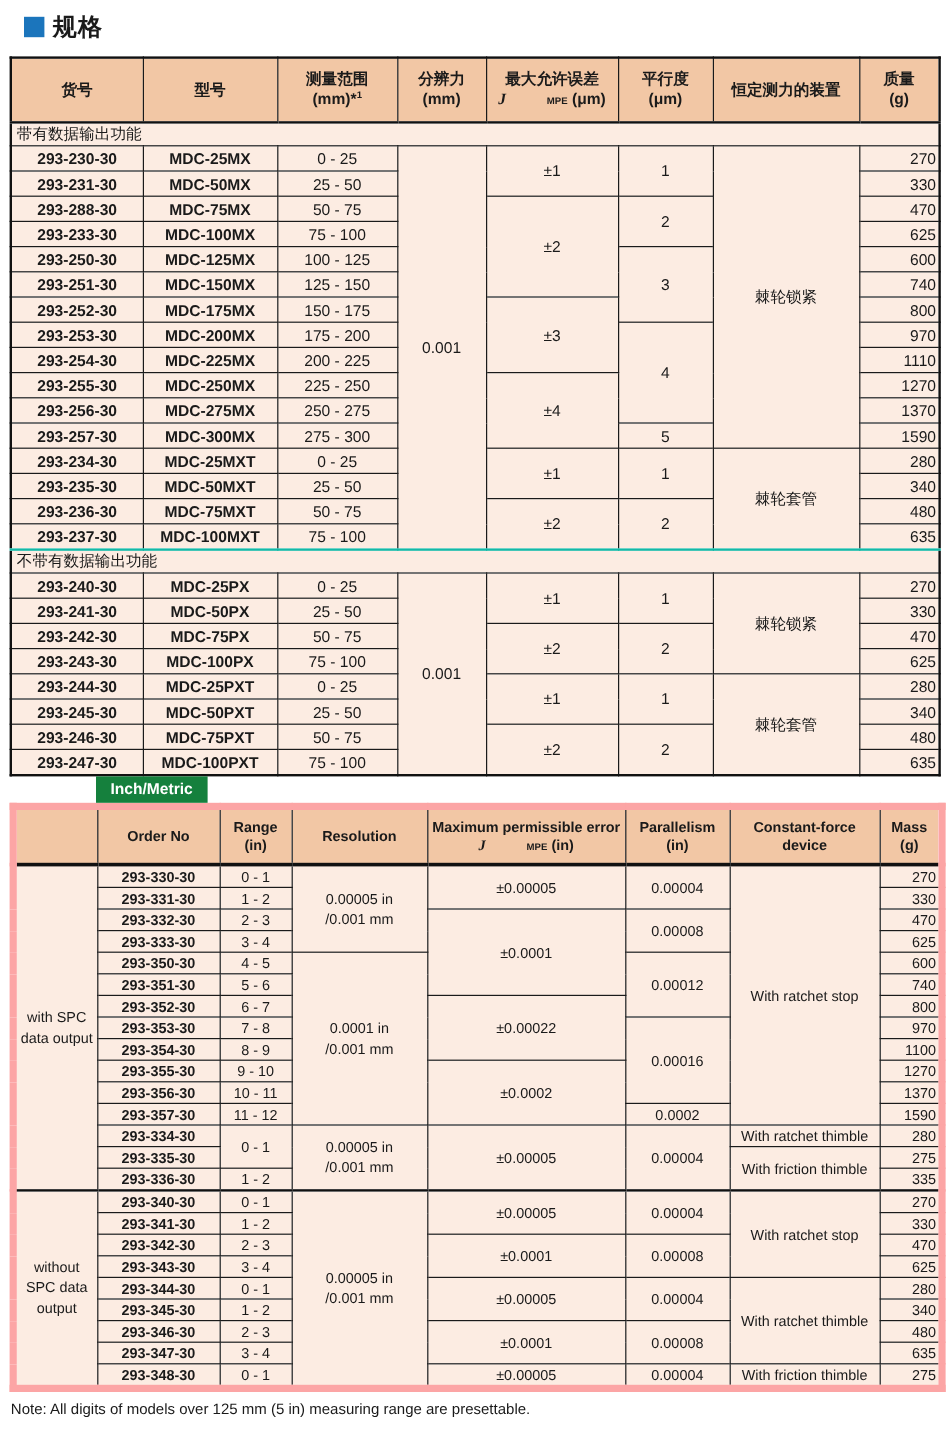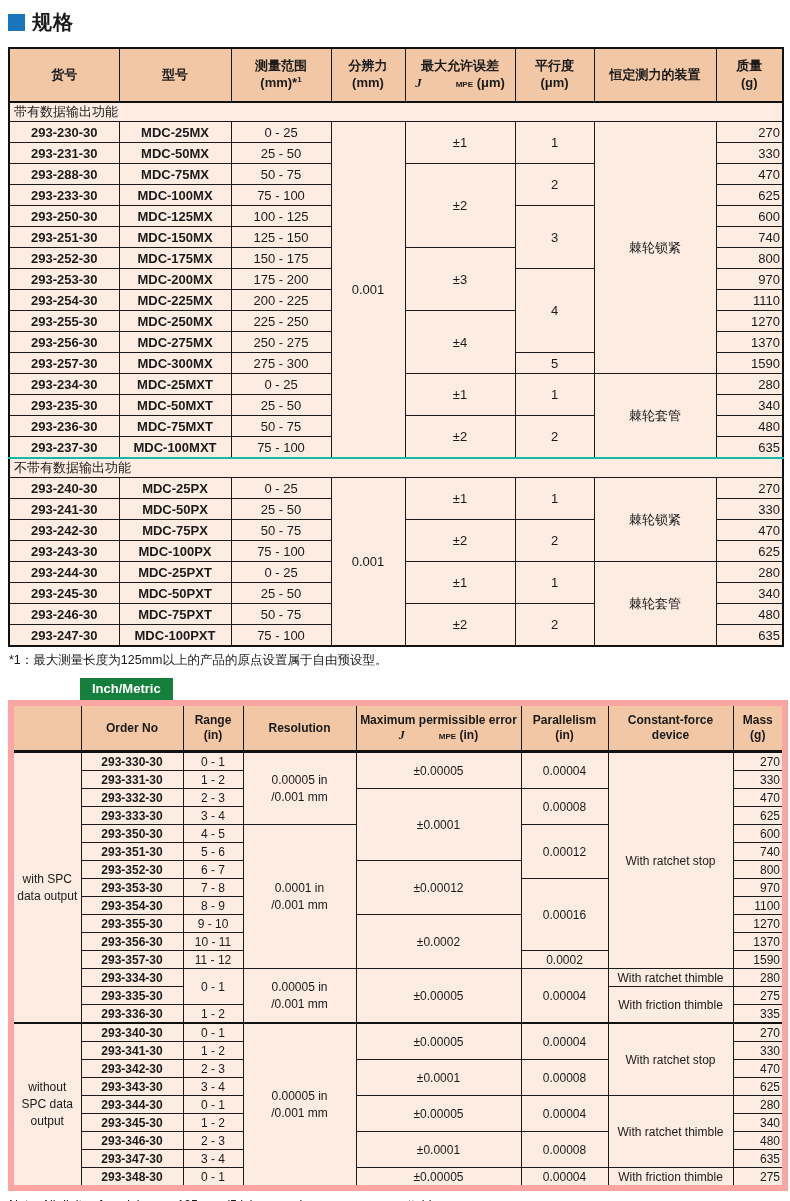--- a/index.html
+++ b/index.html
@@ -1,19 +1,19 @@
 <!DOCTYPE html>
 <html><head>
 <meta charset="utf-8">
 <style>
   html,body{margin:0;padding:0;background:#fff;}
   body{width:790px;font-family:"Liberation Sans","DejaVu Sans",sans-serif;color:#1a1a1a;
        -webkit-font-smoothing:antialiased;}
   .page{padding:6px 8px 0 8px;}
-  .title-row{display:flex;align-items:center;gap:7px;margin:3px 0 11px 0;}
+  .title-row{display:flex;align-items:center;gap:7px;margin:3px 0 11px 12px;}
   .title-sq{width:17px;height:17px;background:#1b75bc;flex:0 0 auto;}
   .page-title{font-size:20px;font-weight:bold;margin:0;letter-spacing:1px;}
 
   table{border-collapse:collapse;table-layout:fixed;width:774px;border-radius:24px;}
   .t1{border:2px solid #111;}
   .t2{border:6px solid #fca5a5;}
   th,td{border:1px solid #1a1a1a;text-align:center;vertical-align:middle;overflow:hidden;}
 
   .t1 th{background:#f2c7a5;font-size:13px;font-weight:bold;line-height:1.3;padding:3px 0;height:46px;}
   .t1 td{background:#fcece2;font-size:13px;height:20px;padding:0 2px;white-space:nowrap;}
@@ -249,21 +249,20 @@
       </tr>
       <tr>
         <td class="ord">293-247-30</td>
         <td class="mod">MDC-100PXT</td>
         <td>75 - 100</td>
         <td class="mass">635</td>
       </tr>
     </tbody>
   </table>
 
-  <div class="footnote">*1：最大测量长度为125mm以上的产品的原点设置属于自由预设型。</div>
 
   <div class="badge">Inch/Metric</div>
 
   <table class="t2">
     <colgroup>
       <col style="width:70px">
         <col style="width:102px">
         <col style="width:60px">
         <col style="width:113px">
       <col style="width:165px">
@@ -321,21 +320,21 @@
         <td class="mass">600</td>
       </tr>
       <tr>
         <td class="ord">293-351-30</td>
         <td>5 - 6</td>
         <td class="mass">740</td>
       </tr>
       <tr>
         <td class="ord">293-352-30</td>
         <td>6 - 7</td>
-        <td rowspan="3">±0.00012</td>
+        <td rowspan="3">±0.00022</td>
         <td class="mass">800</td>
       </tr>
       <tr>
         <td class="ord">293-353-30</td>
         <td>7 - 8</td>
         <td rowspan="4">0.00016</td>
         <td class="mass">970</td>
       </tr>
       <tr>
         <td class="ord">293-354-30</td>

